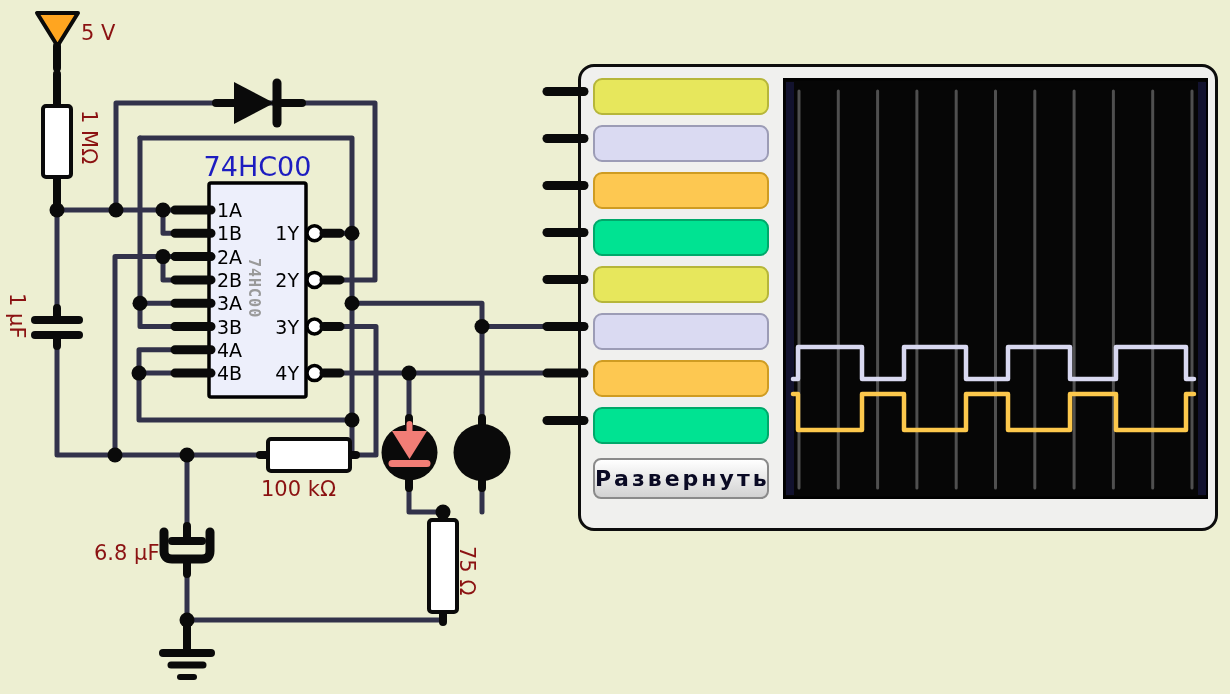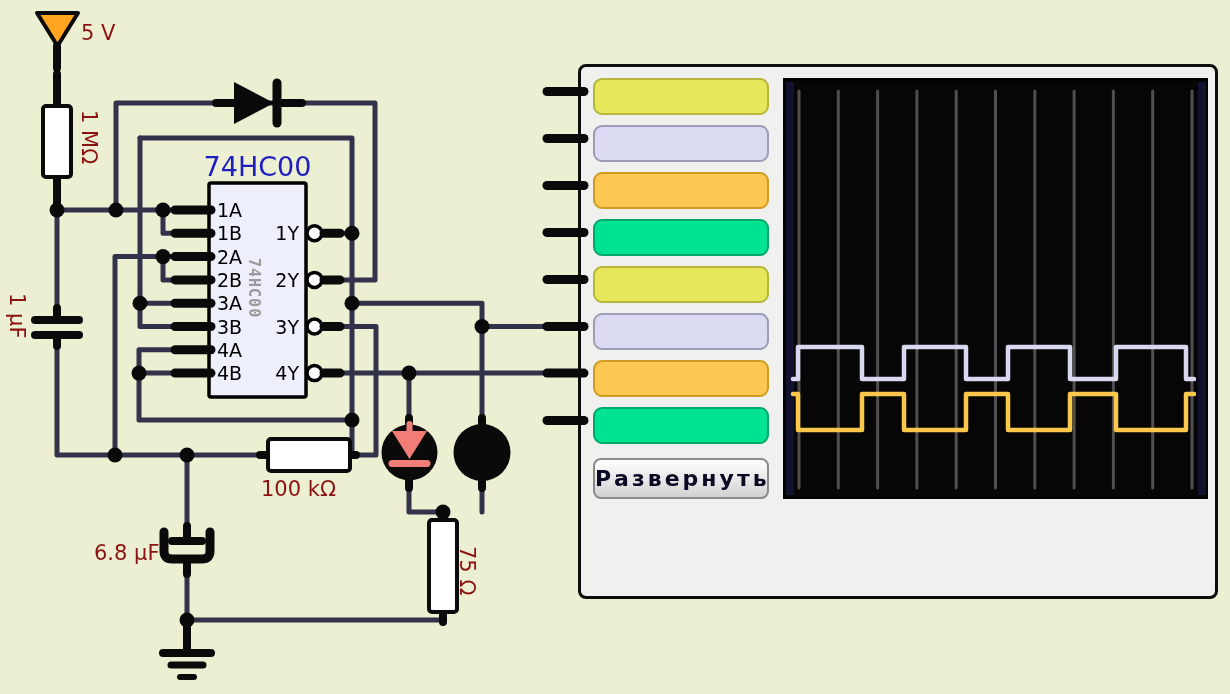--- a/index.html
+++ b/index.html
@@ -6,23 +6,23 @@
   body{
     width:1230px;height:694px;
     background:#edefd2;
     font-family:"DejaVu Sans", sans-serif;
     position:relative;overflow:hidden;
   }
   .stage{position:absolute;left:0;top:0;width:1230px;height:694px;}
 
   
   .scope-panel{
-    position:absolute;left:578px;top:64px;width:640px;height:535px;
+    position:absolute;left:578px;top:64px;width:640px;height:467px;
     background:#f0f0ee;
-    border:3px solid #0d0d0d;border-radius:8px;
+    border:3px solid #0d0d0d;border-radius:16px;
     box-sizing:border-box;
     z-index:1;
   }
   .ch-btn{
     position:absolute;left:12px;width:176px;height:37px;
     border:2px solid #999;border-radius:9px;box-sizing:border-box;
   }
   .ch-btn:nth-of-type(1){top:11px;}
   .ch-btn:nth-of-type(2){top:58px;}
   .ch-btn:nth-of-type(3){top:105px;}

